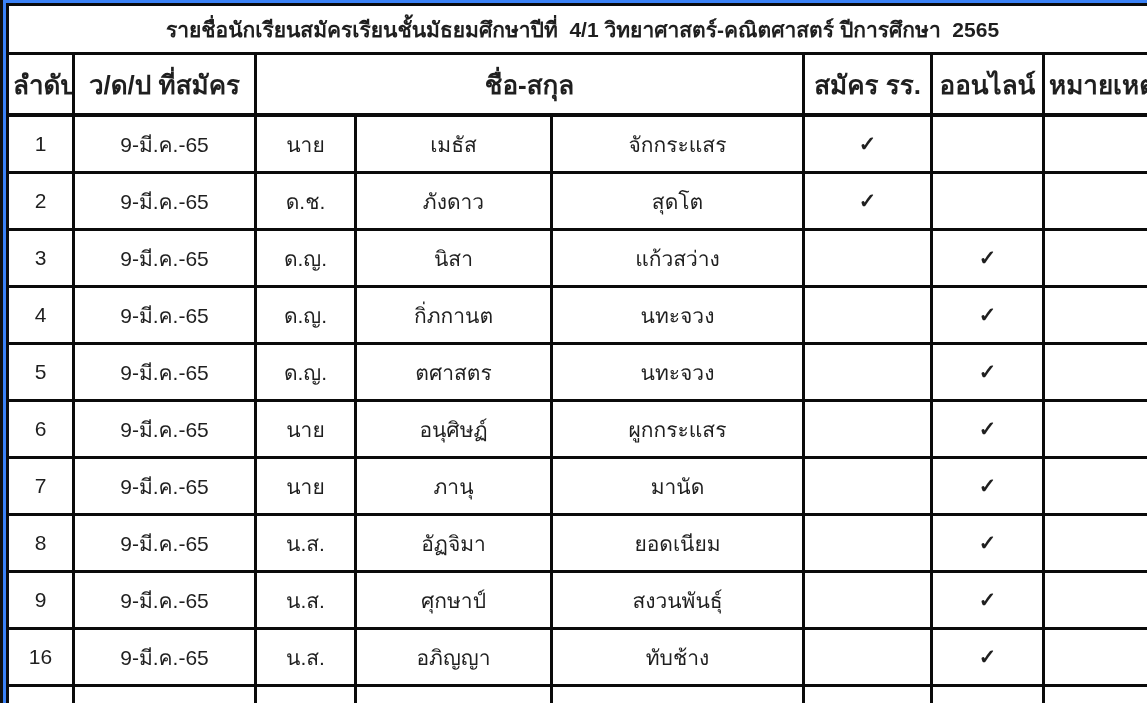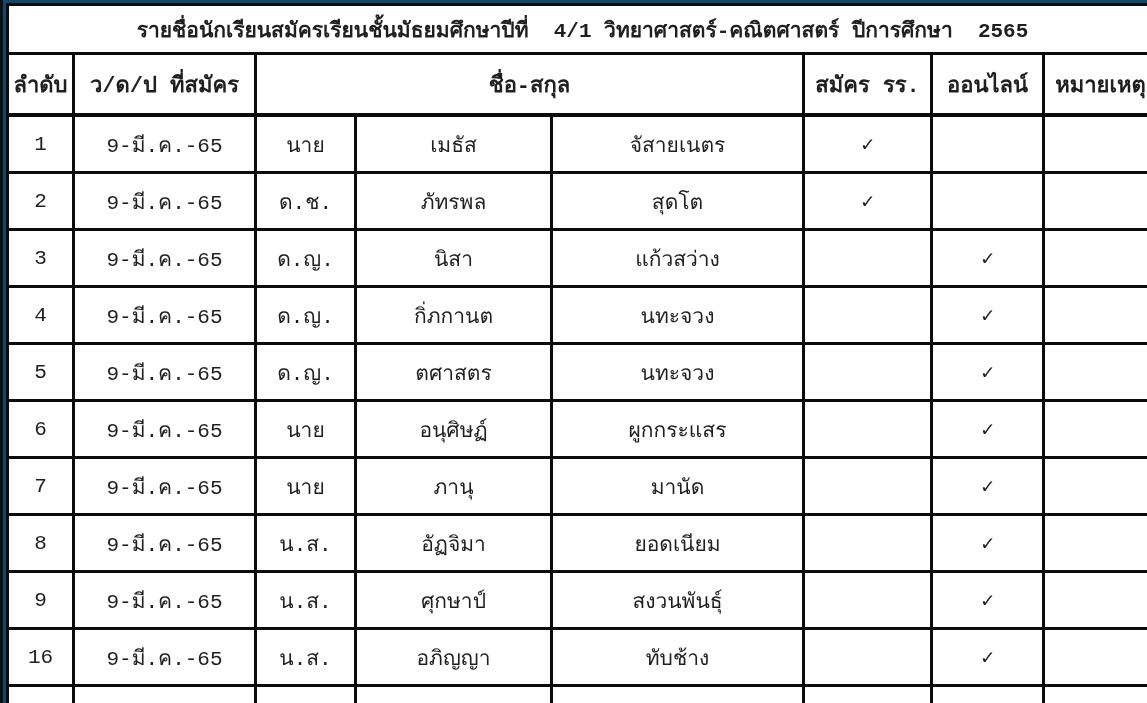--- a/index.html
+++ b/index.html
@@ -5,22 +5,22 @@
   html, body {
     margin: 0;
     padding: 0;
     background: #ffffff;
   }
   .page {
     position: relative;
     width: 1147px;
     height: 703px;
     overflow: hidden;
-    background: #0c4a6e;
-    font-family: Liberation Mono, monospace;
+    background: #3b82f6;
+    font-family: Liberation Sans, sans-serif;
     color: #1a1a1a;
   }
   .edge-line {
     position: absolute;
     left: 0;
     top: 0;
     width: 3px;
     height: 100%;
     background: #101010;
   }
@@ -46,21 +46,21 @@
     height: 46px;
     font-weight: bold;
     font-size: 23px;
     white-space: pre;
     border-top-width: 7px;
     border-bottom-width: 4px;
   }
   tr.header-row td {
     height: 58px;
     font-weight: bold;
-    font-size: 22px;
+    font-size: 26px;
     border-bottom-width: 4px;
     white-space: pre;
   }
   tr.data-row td {
     height: 54px;
   }
   td.c-first, td.c-last {
     text-align: left;
     padding-left: 9px;
   }
@@ -111,31 +111,31 @@
       <td>สมัคร รร.</td>
       <td>ออนไลน์</td>
       <td>หมายเหตุ</td>
     </tr>
 
     <tr class="data-row">
       <td class="c-no">1</td>
       <td class="c-date">9-มี.ค.-65</td>
       <td class="c-title">นาย</td>
       <td class="c-first">เมธัส</td>
-      <td class="c-last">จัสายเนตร</td>
+      <td class="c-last">จักกระแสร</td>
       <td class="c-check">✓</td>
       <td class="c-check"></td>
       <td class="c-remark"></td>
     </tr>
 
     <tr class="data-row">
       <td class="c-no">2</td>
       <td class="c-date">9-มี.ค.-65</td>
       <td class="c-title">ด.ช.</td>
-      <td class="c-first">ภัทรพล</td>
+      <td class="c-first">ภังดาว</td>
       <td class="c-last">สุดโต</td>
       <td class="c-check">✓</td>
       <td class="c-check"></td>
       <td class="c-remark"></td>
     </tr>
 
     <tr class="data-row">
       <td class="c-no">3</td>
       <td class="c-date">9-มี.ค.-65</td>
       <td class="c-title">ด.ญ.</td>

